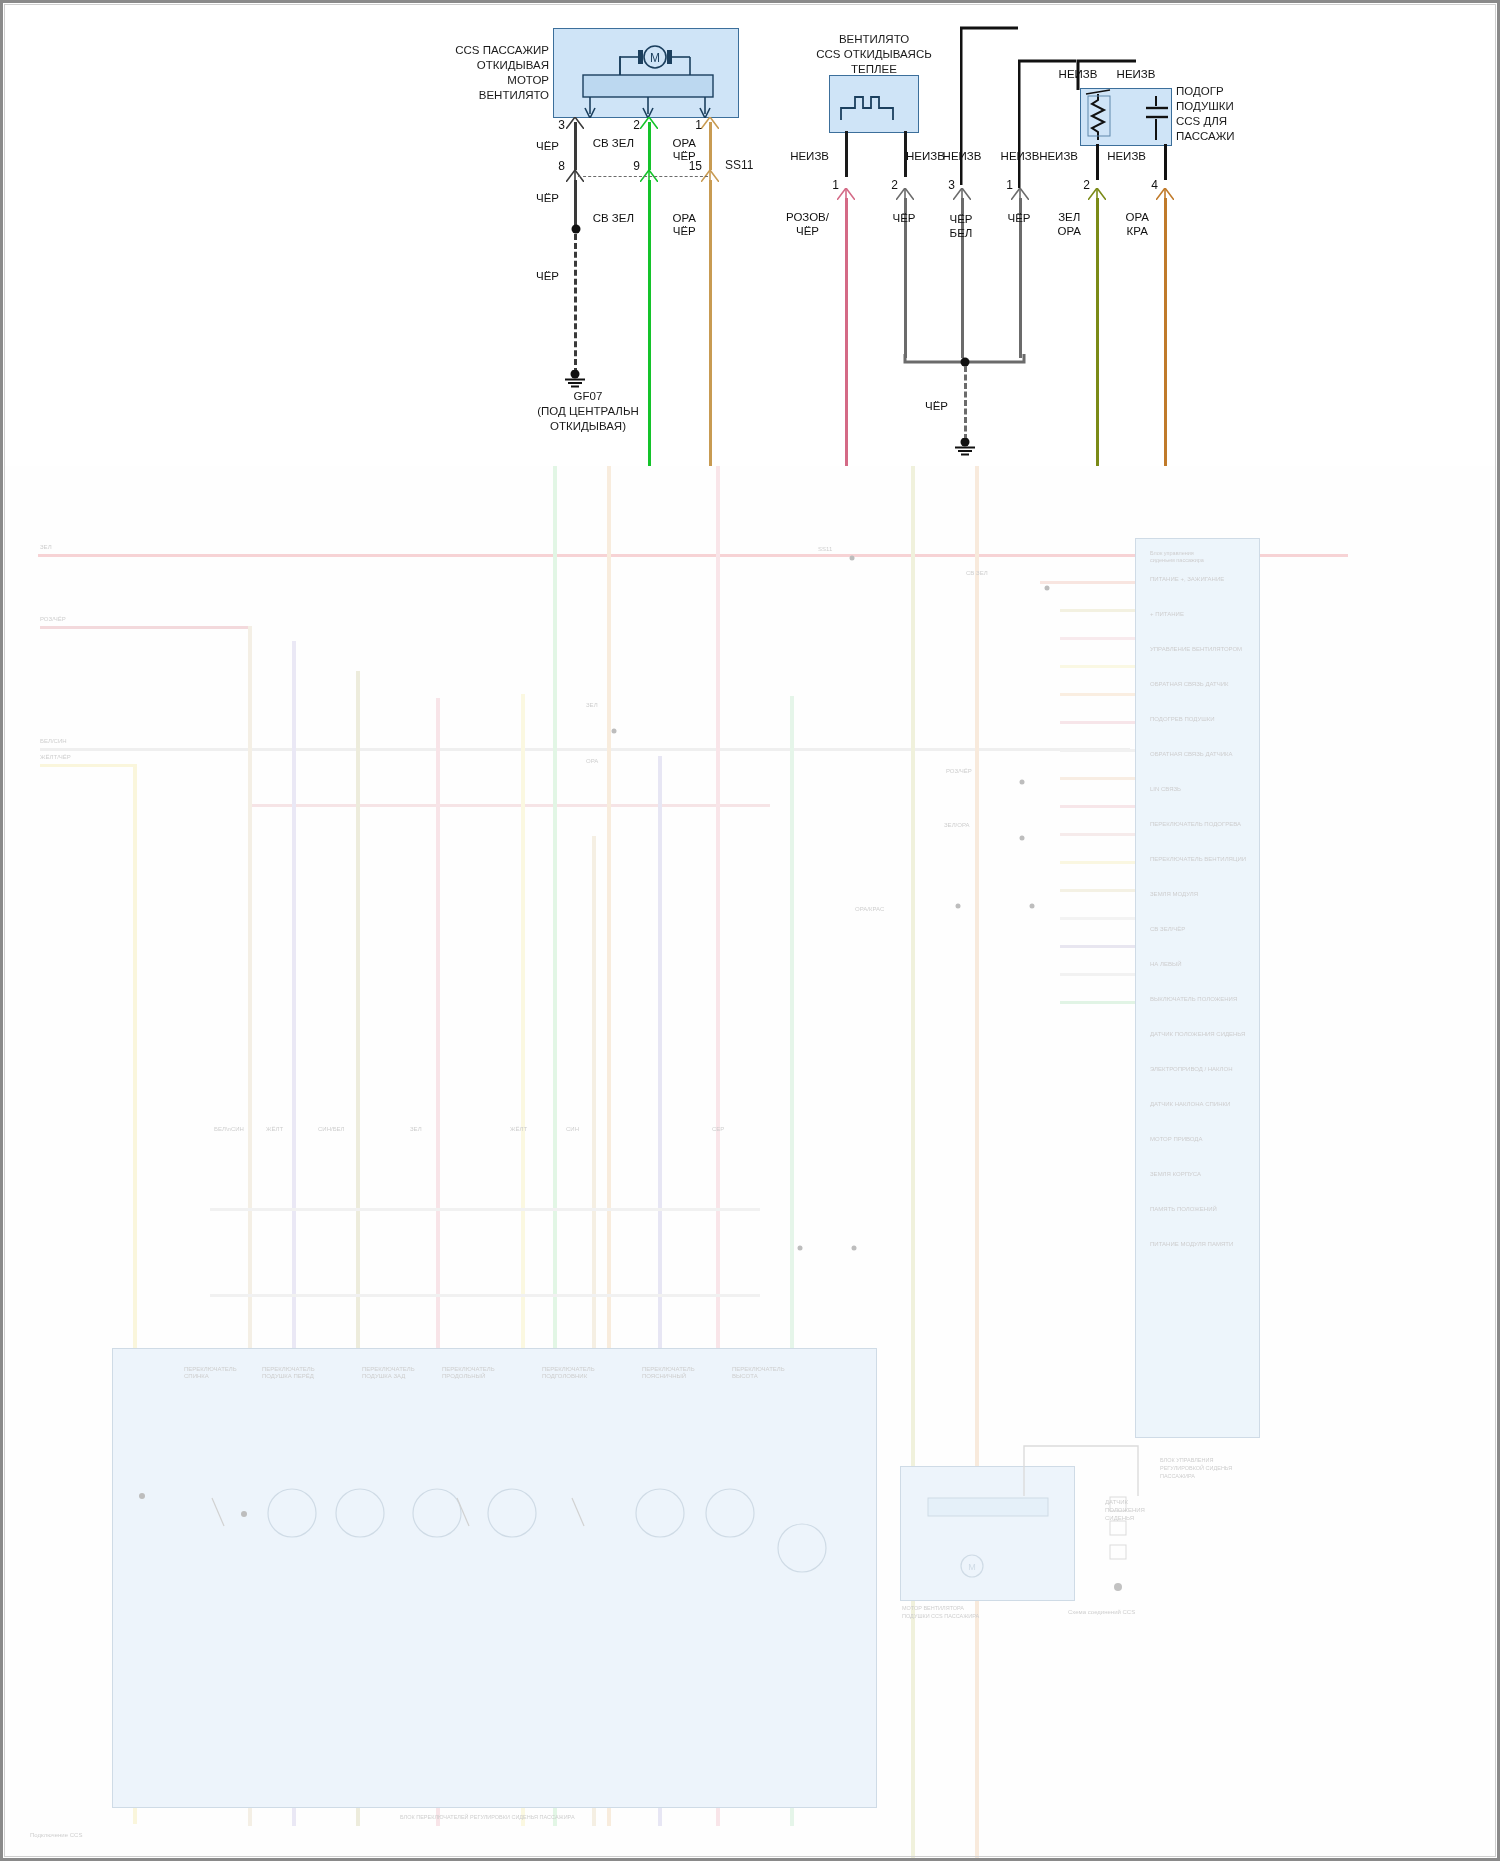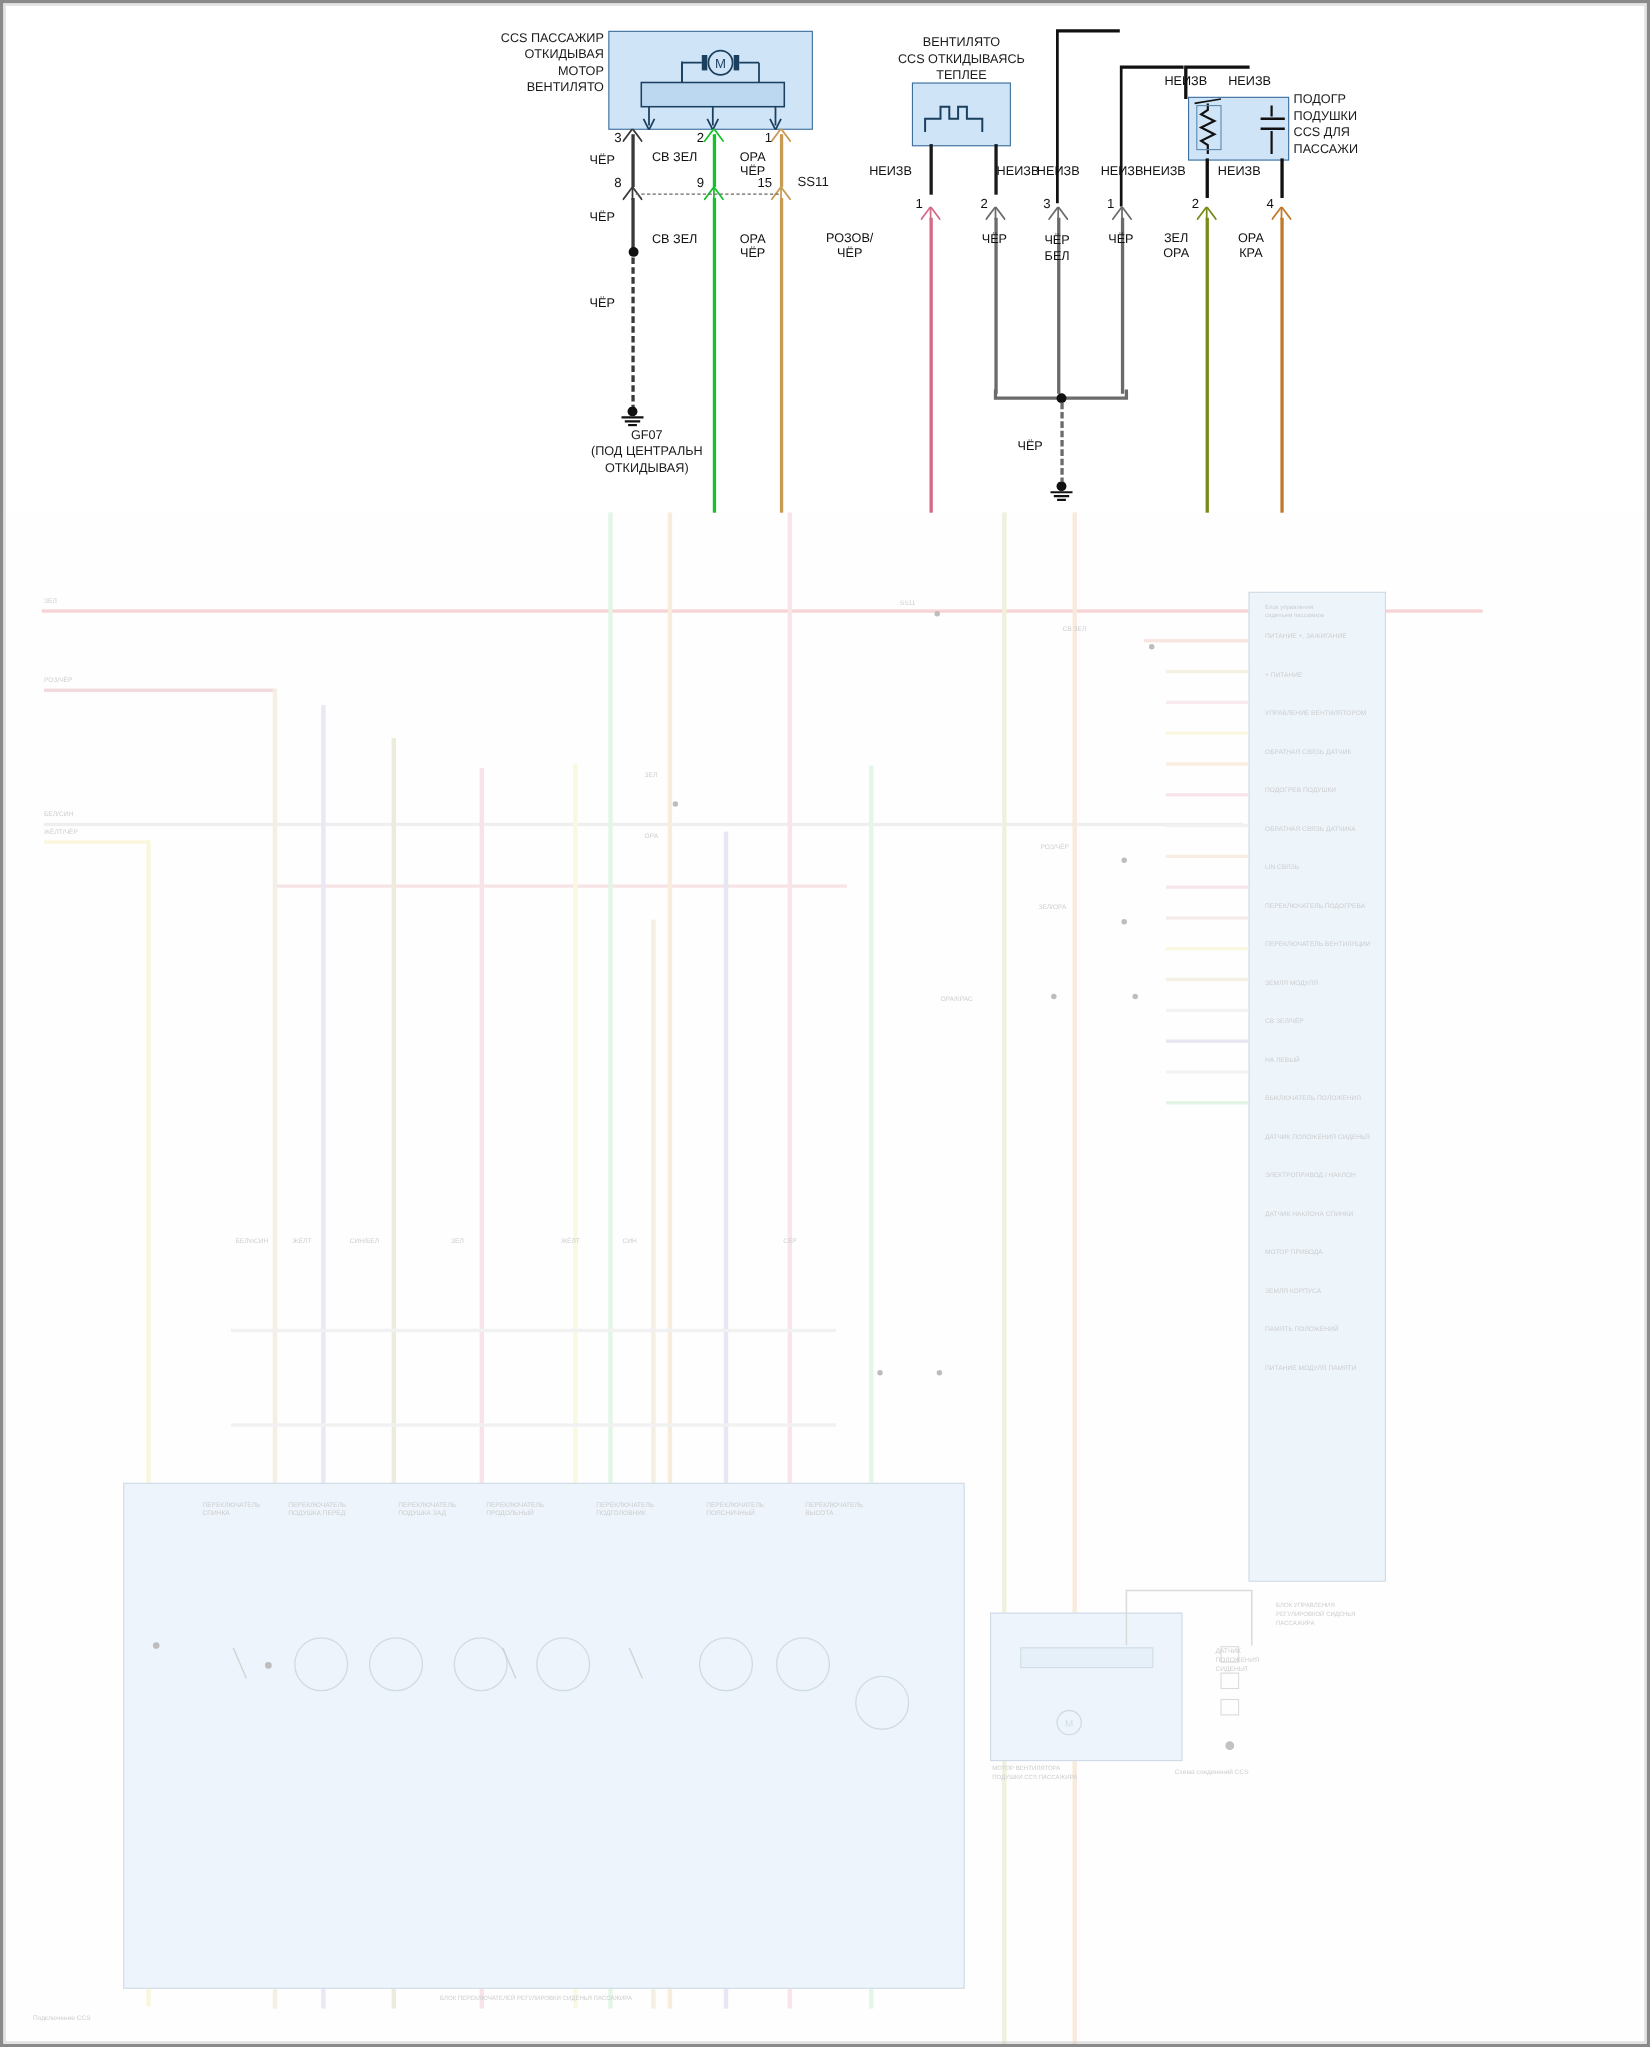--- a/index.html
+++ b/index.html
@@ -3,21 +3,21 @@
 <meta charset="utf-8">
 <style>
   html,body{margin:0;padding:0;background:#ffffff;}
   body{font-family:"Liberation Sans",sans-serif;}
   #page{position:relative;width:1500px;height:1861px;background:#fff;overflow:hidden;}
 
   
   .abs{position:absolute;}
   .lbl{position:absolute;font-size:11px;color:#1a1a1a;line-height:13px;white-space:pre;}
   .lbl.c{text-align:center;transform:translateX(-50%);}
-  .lbl.r{text-align:right;transform:translateX(-100%);}
+  .lbl.r{text-align:right;transform:translateX(-100%);margin-top:15px;}
   .pin{position:absolute;font-size:12px;color:#111;transform:translateX(-50%);}
   .wirelbl{position:absolute;font-size:11.5px;color:#111;text-align:center;
            transform:translateX(-50%);line-height:13px;white-space:pre;}
   .vw{position:absolute;width:3px;}
   .hw{position:absolute;height:3px;}
 
   
   .box{position:absolute;background:#cfe4f7;border:1.4px solid #3c6f9b;box-sizing:border-box;}
 
   
@@ -155,21 +155,21 @@
 ТЕПЛЕЕ</div>
 
     <div class="vw" style="left:845px;top:131px;height:46px;background:#1a1a1a;"></div>
     <div class="wirelbl" style="left:829px;top:150px;transform:translateX(-100%);">НЕИЗВ</div>
     <div class="pin" style="left:839px;top:178px;transform:translateX(-100%);">1</div>
     <svg class="conn" style="left:846px;top:188px;">
         <path d="M0,12 L9,0 L18,12" fill="none" stroke="#d46a86" stroke-width="1.6"></path>
       <path d="M9,0 L9,12" stroke="#d46a86" stroke-width="1.6"></path>
       </svg>
     <div class="vw" style="left:845px;top:198px;height:272px;background:#d46a86;"></div>
-    <div class="wirelbl" style="left: 794px; top: 210px; transform: translateX(-100%); line-height: 14px; white-space: pre;">РОЗОВ/
+    <div class="wirelbl" style="left: 829px; top: 210px; transform: translateX(-100%); line-height: 14px; white-space: pre;">РОЗОВ/
 ЧЁР</div>
 
     <div class="vw" style="left:904px;top:131px;height:46px;background:#1a1a1a;"></div>
     <div class="wirelbl" style="left:906px;top:150px;transform:translateX(0);">НЕИЗВ</div>
     <div class="pin" style="left:898px;top:178px;transform:translateX(-100%);">2</div>
     <svg class="conn" style="left:905px;top:188px;">
         <path d="M0,12 L9,0 L18,12" fill="none" stroke="#6b6b6b" stroke-width="1.6"></path>
       <path d="M9,0 L9,12" stroke="#6b6b6b" stroke-width="1.6"></path>
       </svg>
     <div class="vw" style="left:904px;top:198px;height:160px;background:#6b6b6b;"></div>

